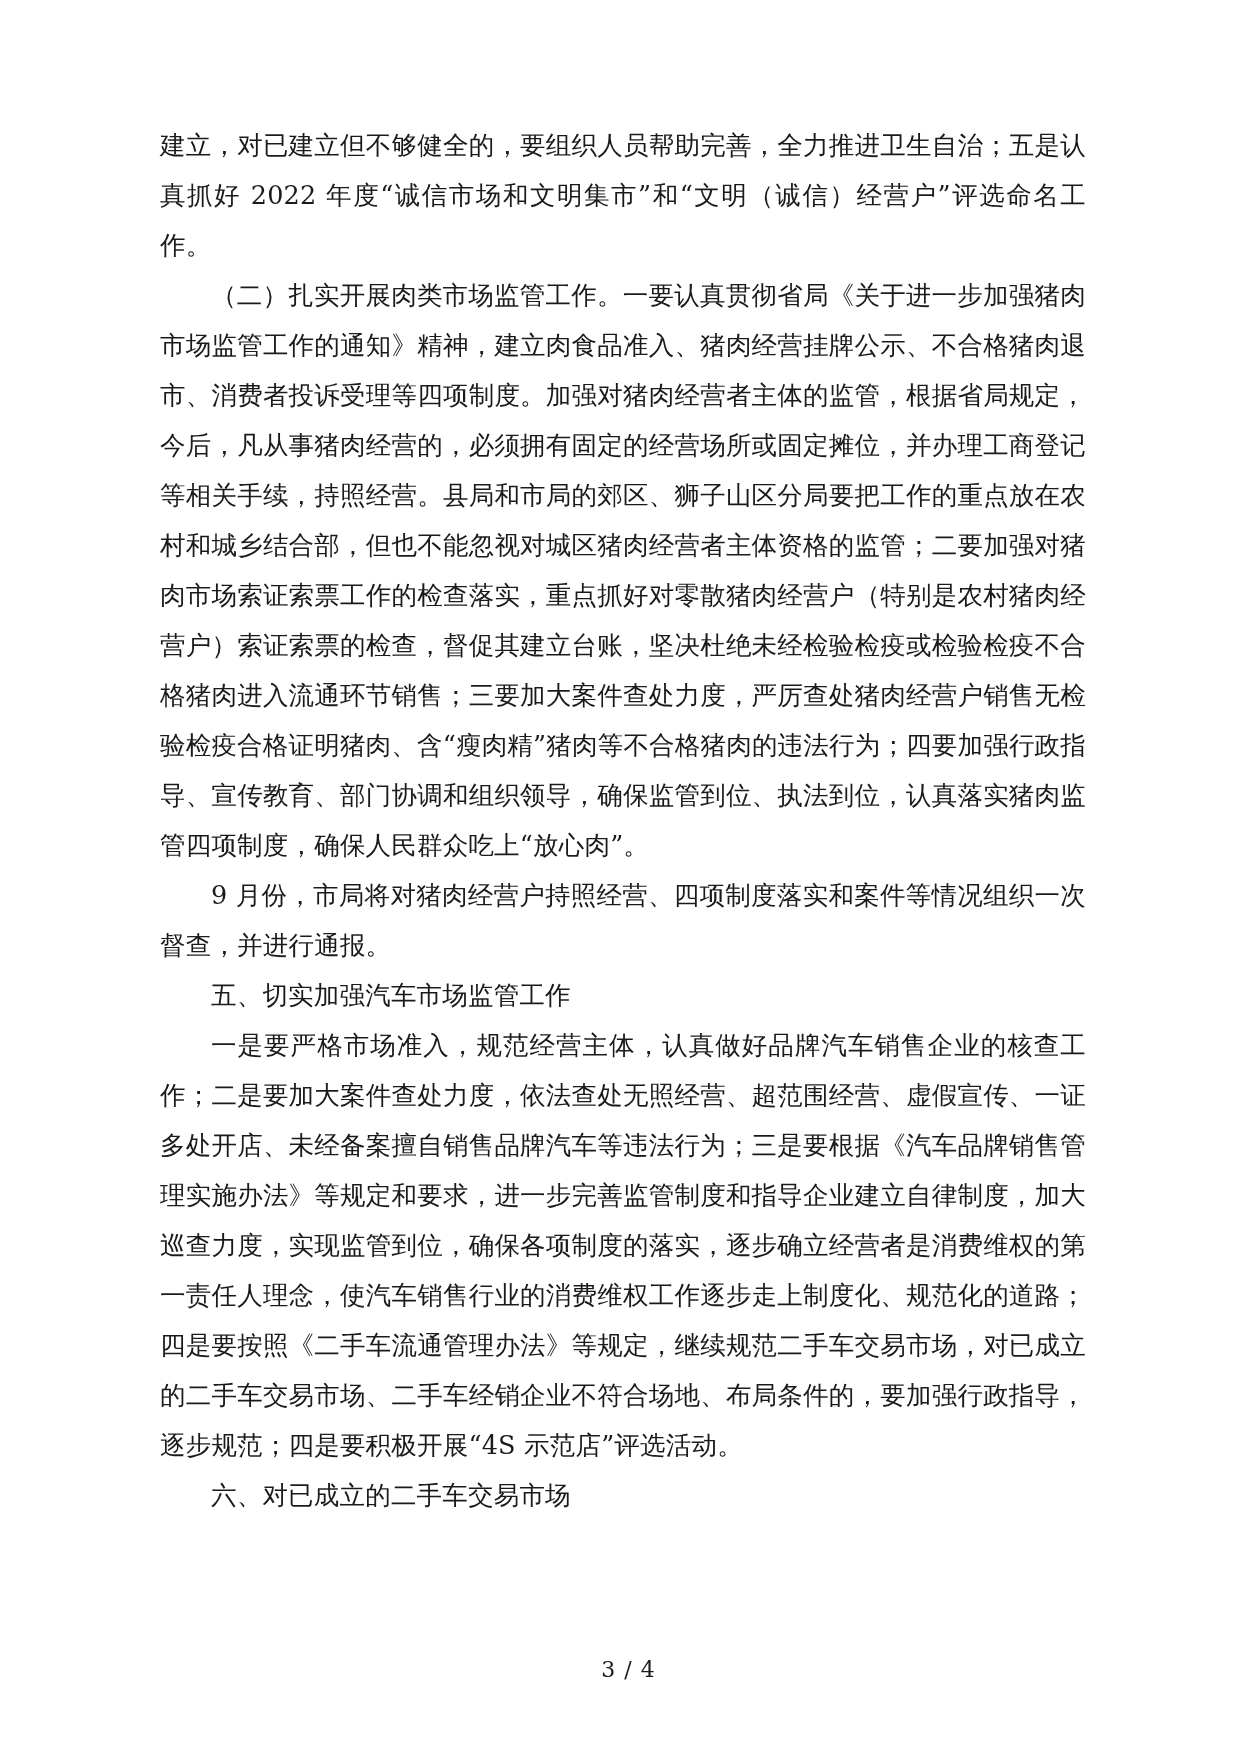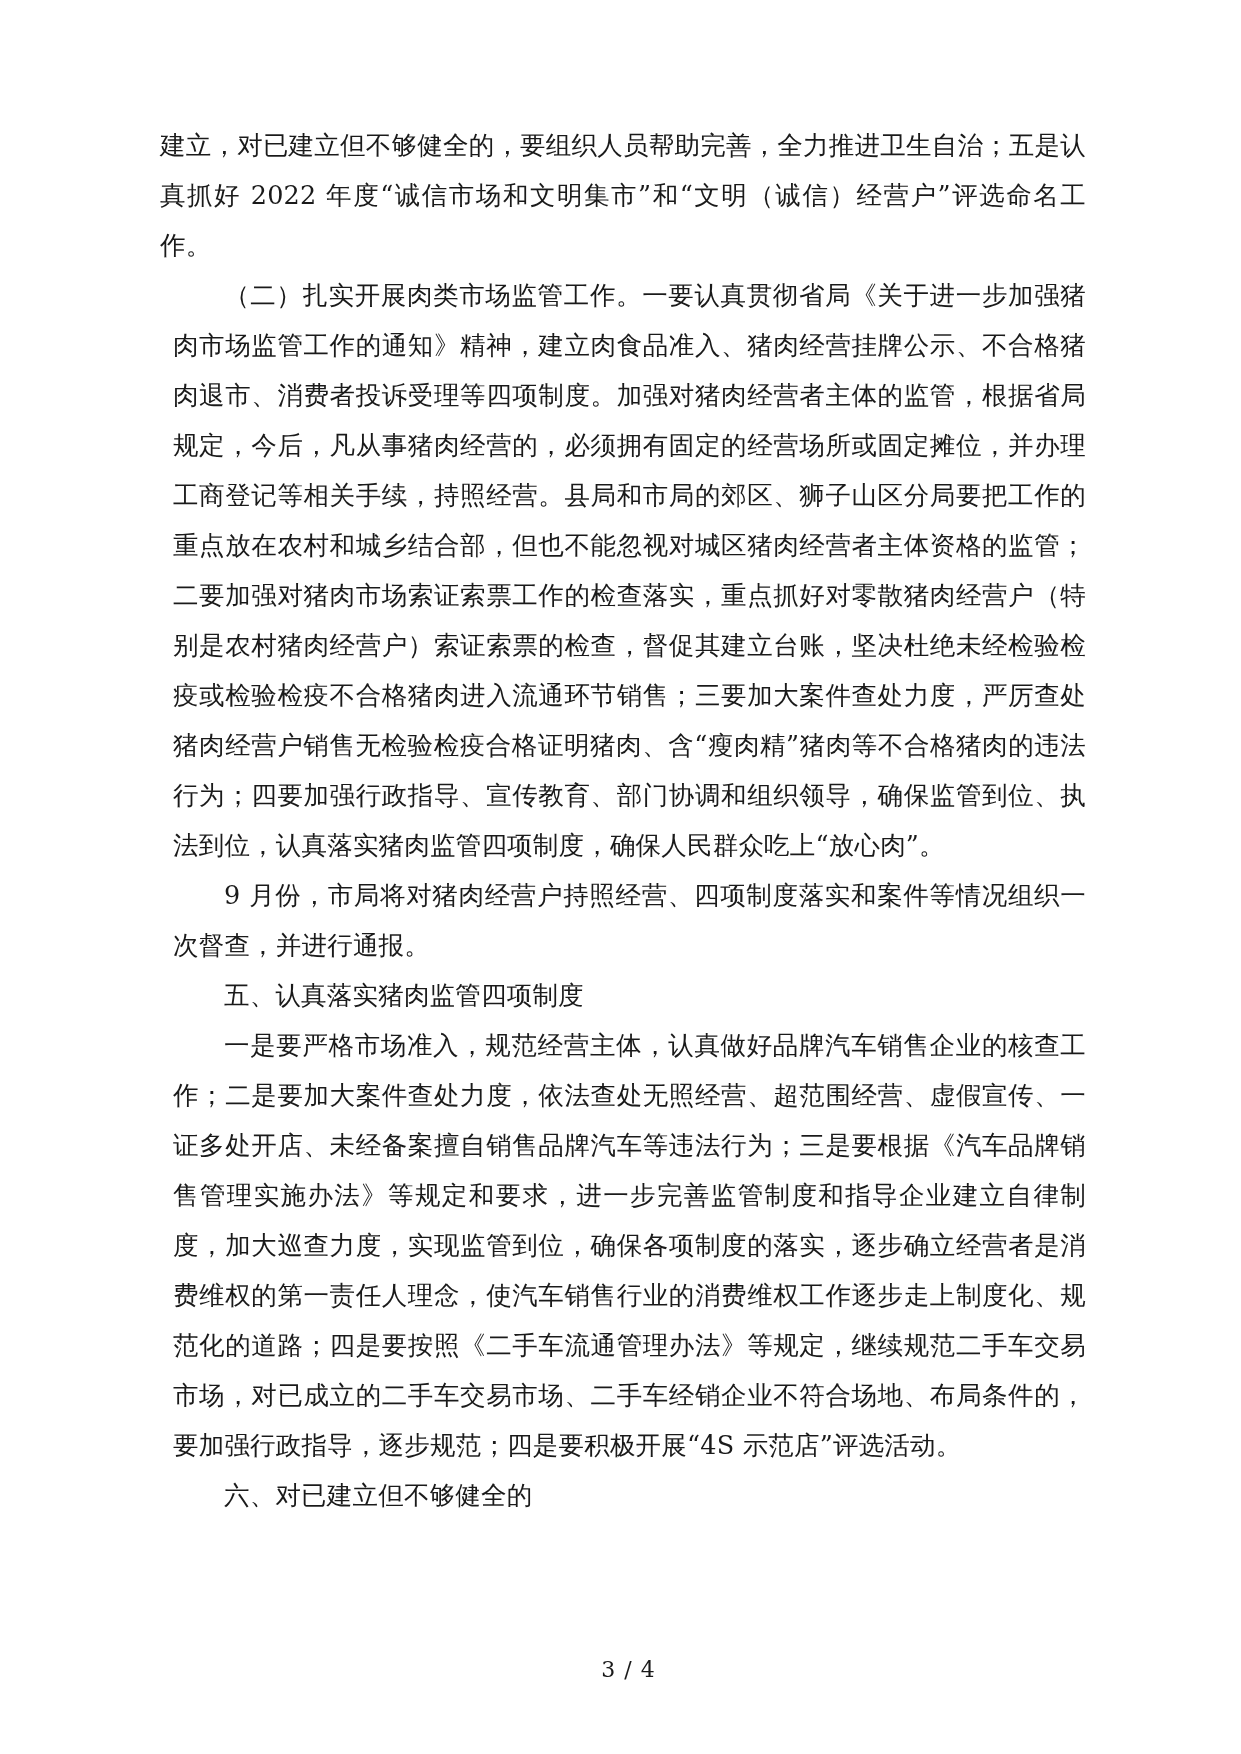--- a/index.html
+++ b/index.html
@@ -23,21 +23,20 @@
     text-align: justify;
     text-justify: inter-ideograph;
     letter-spacing: 0.2px;
   }
   .para {
     margin: 0;
     text-indent: 0;
   }
   .para.indent {
     text-indent: 2em;
-    margin-left: 13px;
   }
   .page-number {
     position: absolute;
     left: 16px;
     right: 0;
     bottom: 72px;
     text-align: center;
     font-size: 22px;
     font-family: "DejaVu Serif", "Liberation Serif", serif;
     color: #1a1a1a;
@@ -45,18 +44,18 @@
   }
 </style>
 </head>
 <body>
 
 <div class="page">
   <div class="doc-body">
     <p class="para">建立，对已建立但不够健全的，要组织人员帮助完善，全力推进卫生自治；五是认真抓好 2022 年度“诚信市场和文明集市”和“文明（诚信）经营户”评选命名工作。</p>
     <p class="para indent">（二）扎实开展肉类市场监管工作。一要认真贯彻省局《关于进一步加强猪肉市场监管工作的通知》精神，建立肉食品准入、猪肉经营挂牌公示、不合格猪肉退市、消费者投诉受理等四项制度。加强对猪肉经营者主体的监管，根据省局规定，今后，凡从事猪肉经营的，必须拥有固定的经营场所或固定摊位，并办理工商登记等相关手续，持照经营。县局和市局的郊区、狮子山区分局要把工作的重点放在农村和城乡结合部，但也不能忽视对城区猪肉经营者主体资格的监管；二要加强对猪肉市场索证索票工作的检查落实，重点抓好对零散猪肉经营户（特别是农村猪肉经营户）索证索票的检查，督促其建立台账，坚决杜绝未经检验检疫或检验检疫不合格猪肉进入流通环节销售；三要加大案件查处力度，严厉查处猪肉经营户销售无检验检疫合格证明猪肉、含“瘦肉精”猪肉等不合格猪肉的违法行为；四要加强行政指导、宣传教育、部门协调和组织领导，确保监管到位、执法到位，认真落实猪肉监管四项制度，确保人民群众吃上“放心肉”。</p>
     <p class="para indent">9 月份，市局将对猪肉经营户持照经营、四项制度落实和案件等情况组织一次督查，并进行通报。</p>
-    <p class="para indent">五、认真落实猪肉监管四项制度</p>
+    <p class="para indent">五、切实加强汽车市场监管工作</p>
     <p class="para indent">一是要严格市场准入，规范经营主体，认真做好品牌汽车销售企业的核查工作；二是要加大案件查处力度，依法查处无照经营、超范围经营、虚假宣传、一证多处开店、未经备案擅自销售品牌汽车等违法行为；三是要根据《汽车品牌销售管理实施办法》等规定和要求，进一步完善监管制度和指导企业建立自律制度，加大巡查力度，实现监管到位，确保各项制度的落实，逐步确立经营者是消费维权的第一责任人理念，使汽车销售行业的消费维权工作逐步走上制度化、规范化的道路；四是要按照《二手车流通管理办法》等规定，继续规范二手车交易市场，对已成立的二手车交易市场、二手车经销企业不符合场地、布局条件的，要加强行政指导，逐步规范；四是要积极开展“4S 示范店”评选活动。</p>
-    <p class="para indent">六、对已建立但不够健全的</p>
+    <p class="para indent">六、对已成立的二手车交易市场</p>
   </div>
   <div class="page-number">3 / 4</div>
 </div>
 
 </body></html>

